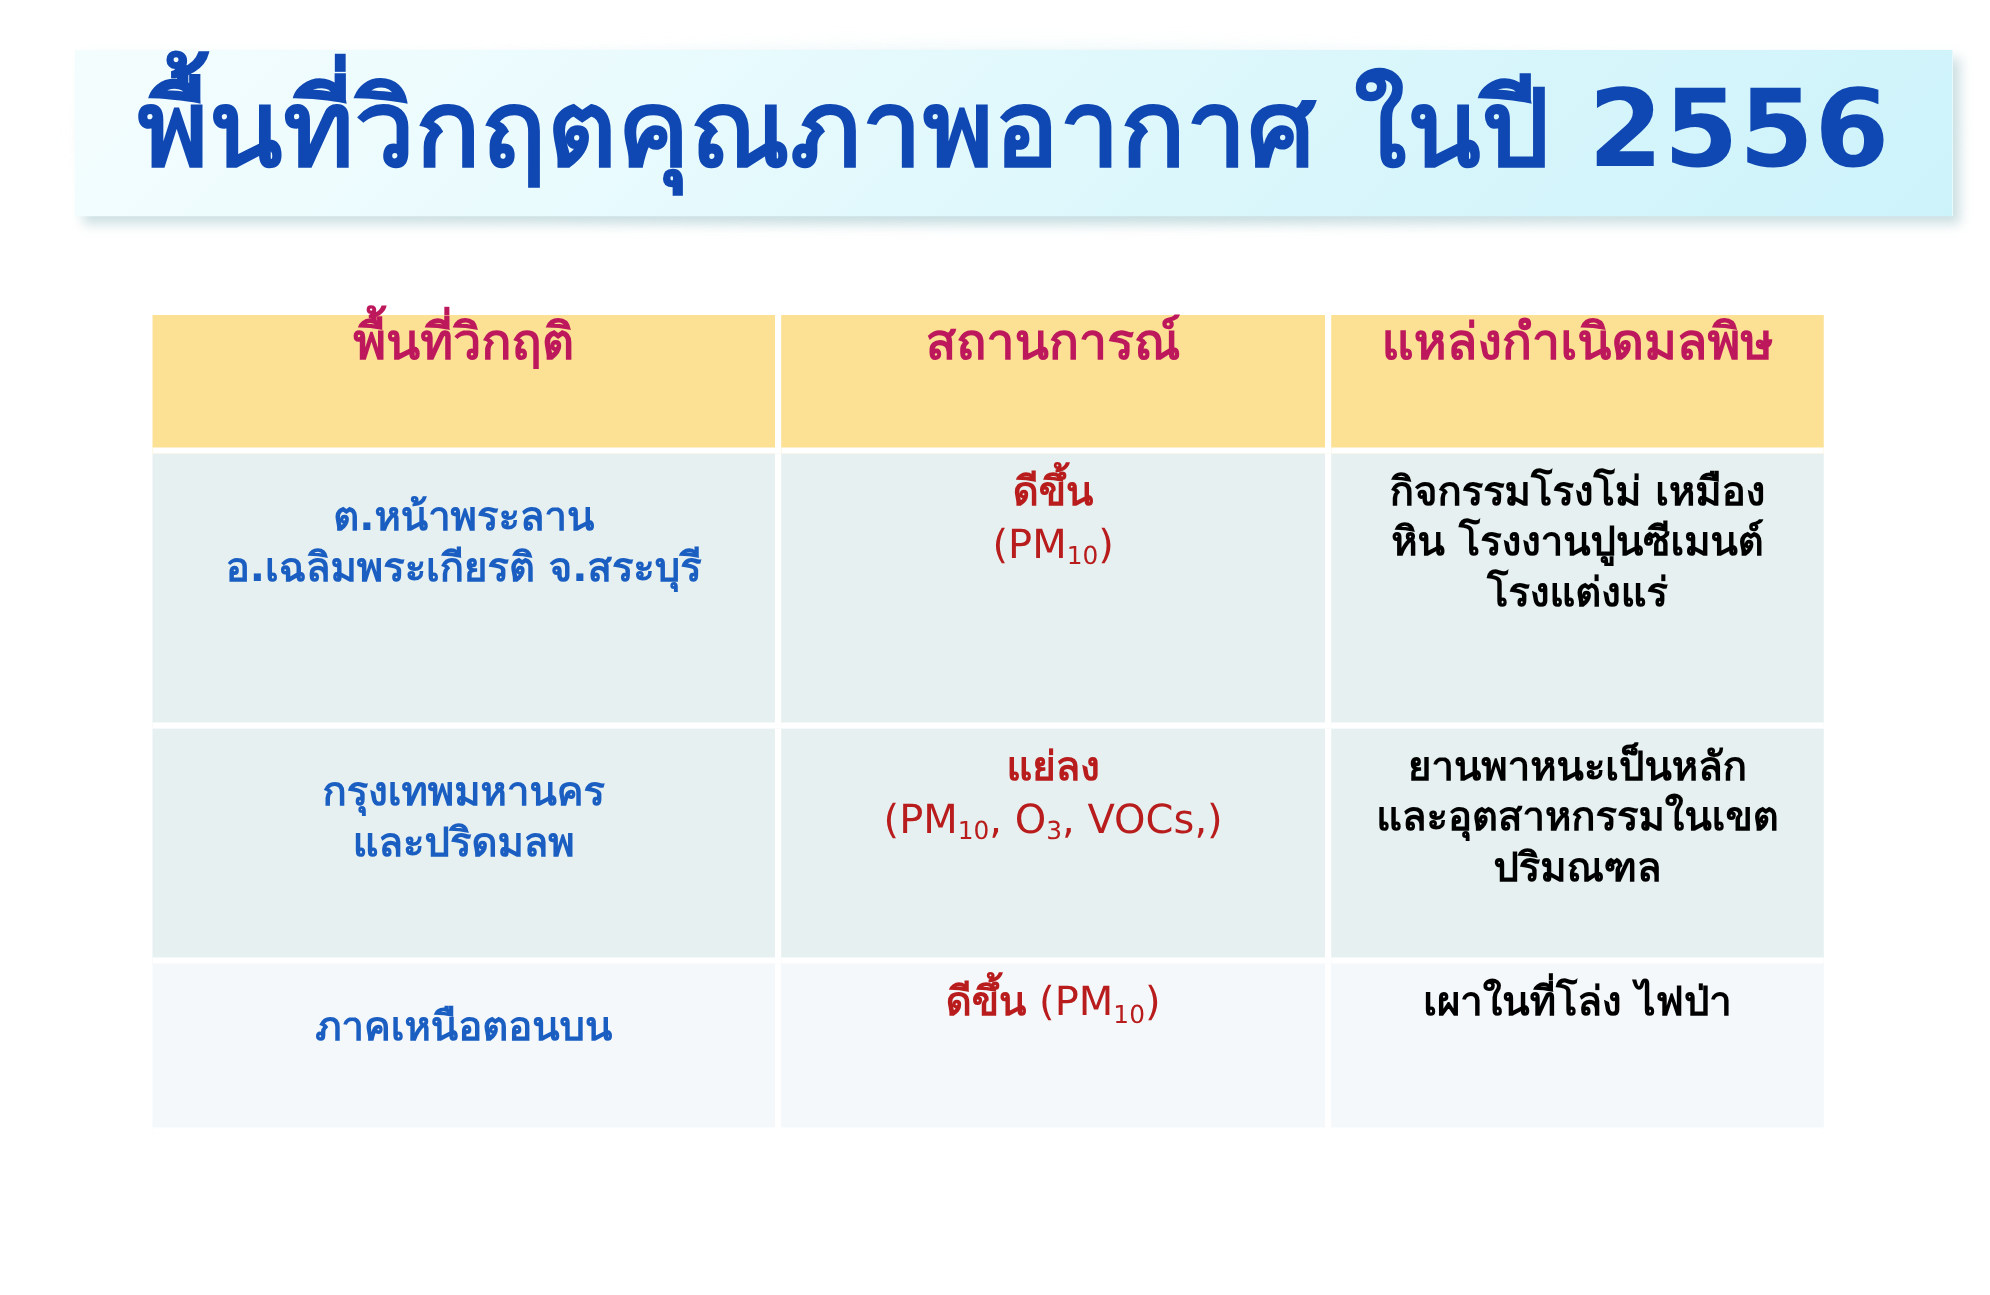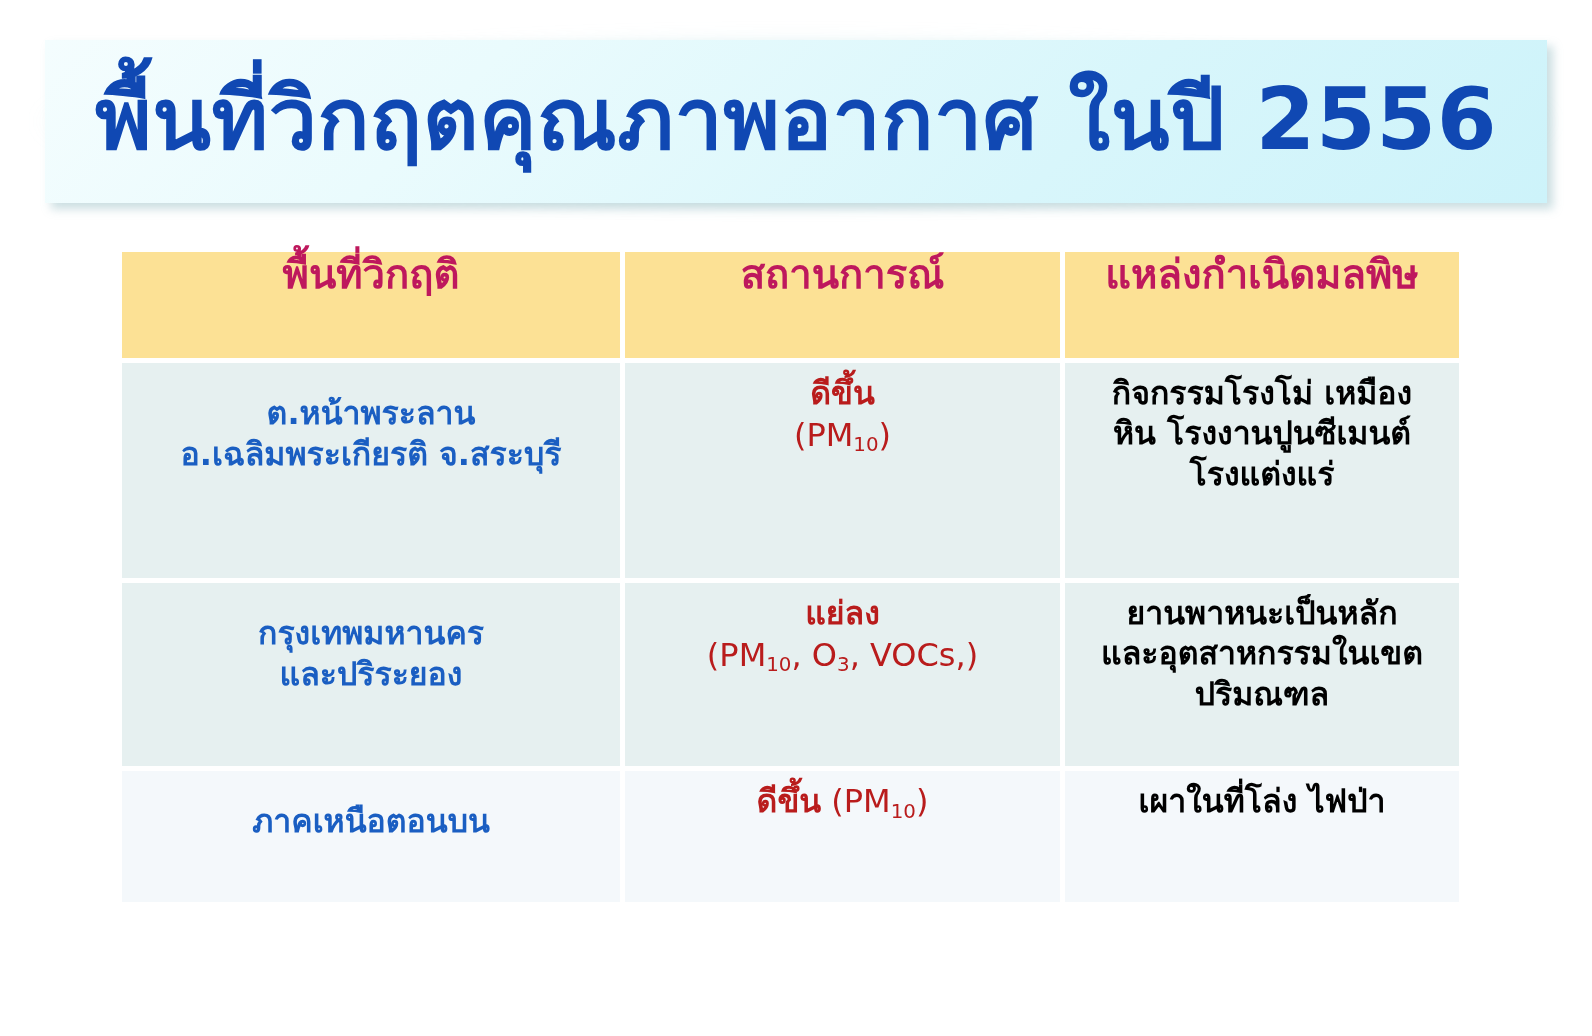--- a/index.html
+++ b/index.html
@@ -11,24 +11,24 @@
     width: 1592px;
     height: 1036px;
     overflow: hidden;
     font-family: "DejaVu Sans", "Liberation Sans", sans-serif;
     position: relative;
   }
 
   
   .title-wrap {
     position: absolute;
-    left: 45px;
+    left: 60px;
     top: 40px;
     width: 1502px;
-    height: 163px;
+    height: 133px;
   }
   .title-glow {
     position: absolute;
     left: -8px;
     top: -8px;
     right: -8px;
     bottom: -8px;
     border-radius: 6px;
     background: radial-gradient(ellipse at center, rgba(170,220,225,0.55) 30%, rgba(255,255,255,0) 72%);
     filter: blur(7px);
@@ -187,21 +187,21 @@
           <span class="line">โรงแต่งแร่</span>
         </div>
       </td>
     </tr>
 
 
     <tr class="band-a r3">
       <td>
         <div class="cell-area">
           <span class="line">กรุงเทพมหานคร</span>
-          <span class="line">และปริระยอง</span>
+          <span class="line">และปริดมลพ</span>
         </div>
       </td>
       <td>
         <div class="cell-status">
           <span class="line bold">แย่ลง</span>
           <span class="line plain"><span>(PM</span><sub>10</sub><span>, O</span><sub>3</sub><span>, VOCs,)</span></span>
         </div>
       </td>
       <td>
         <div class="cell-source">

